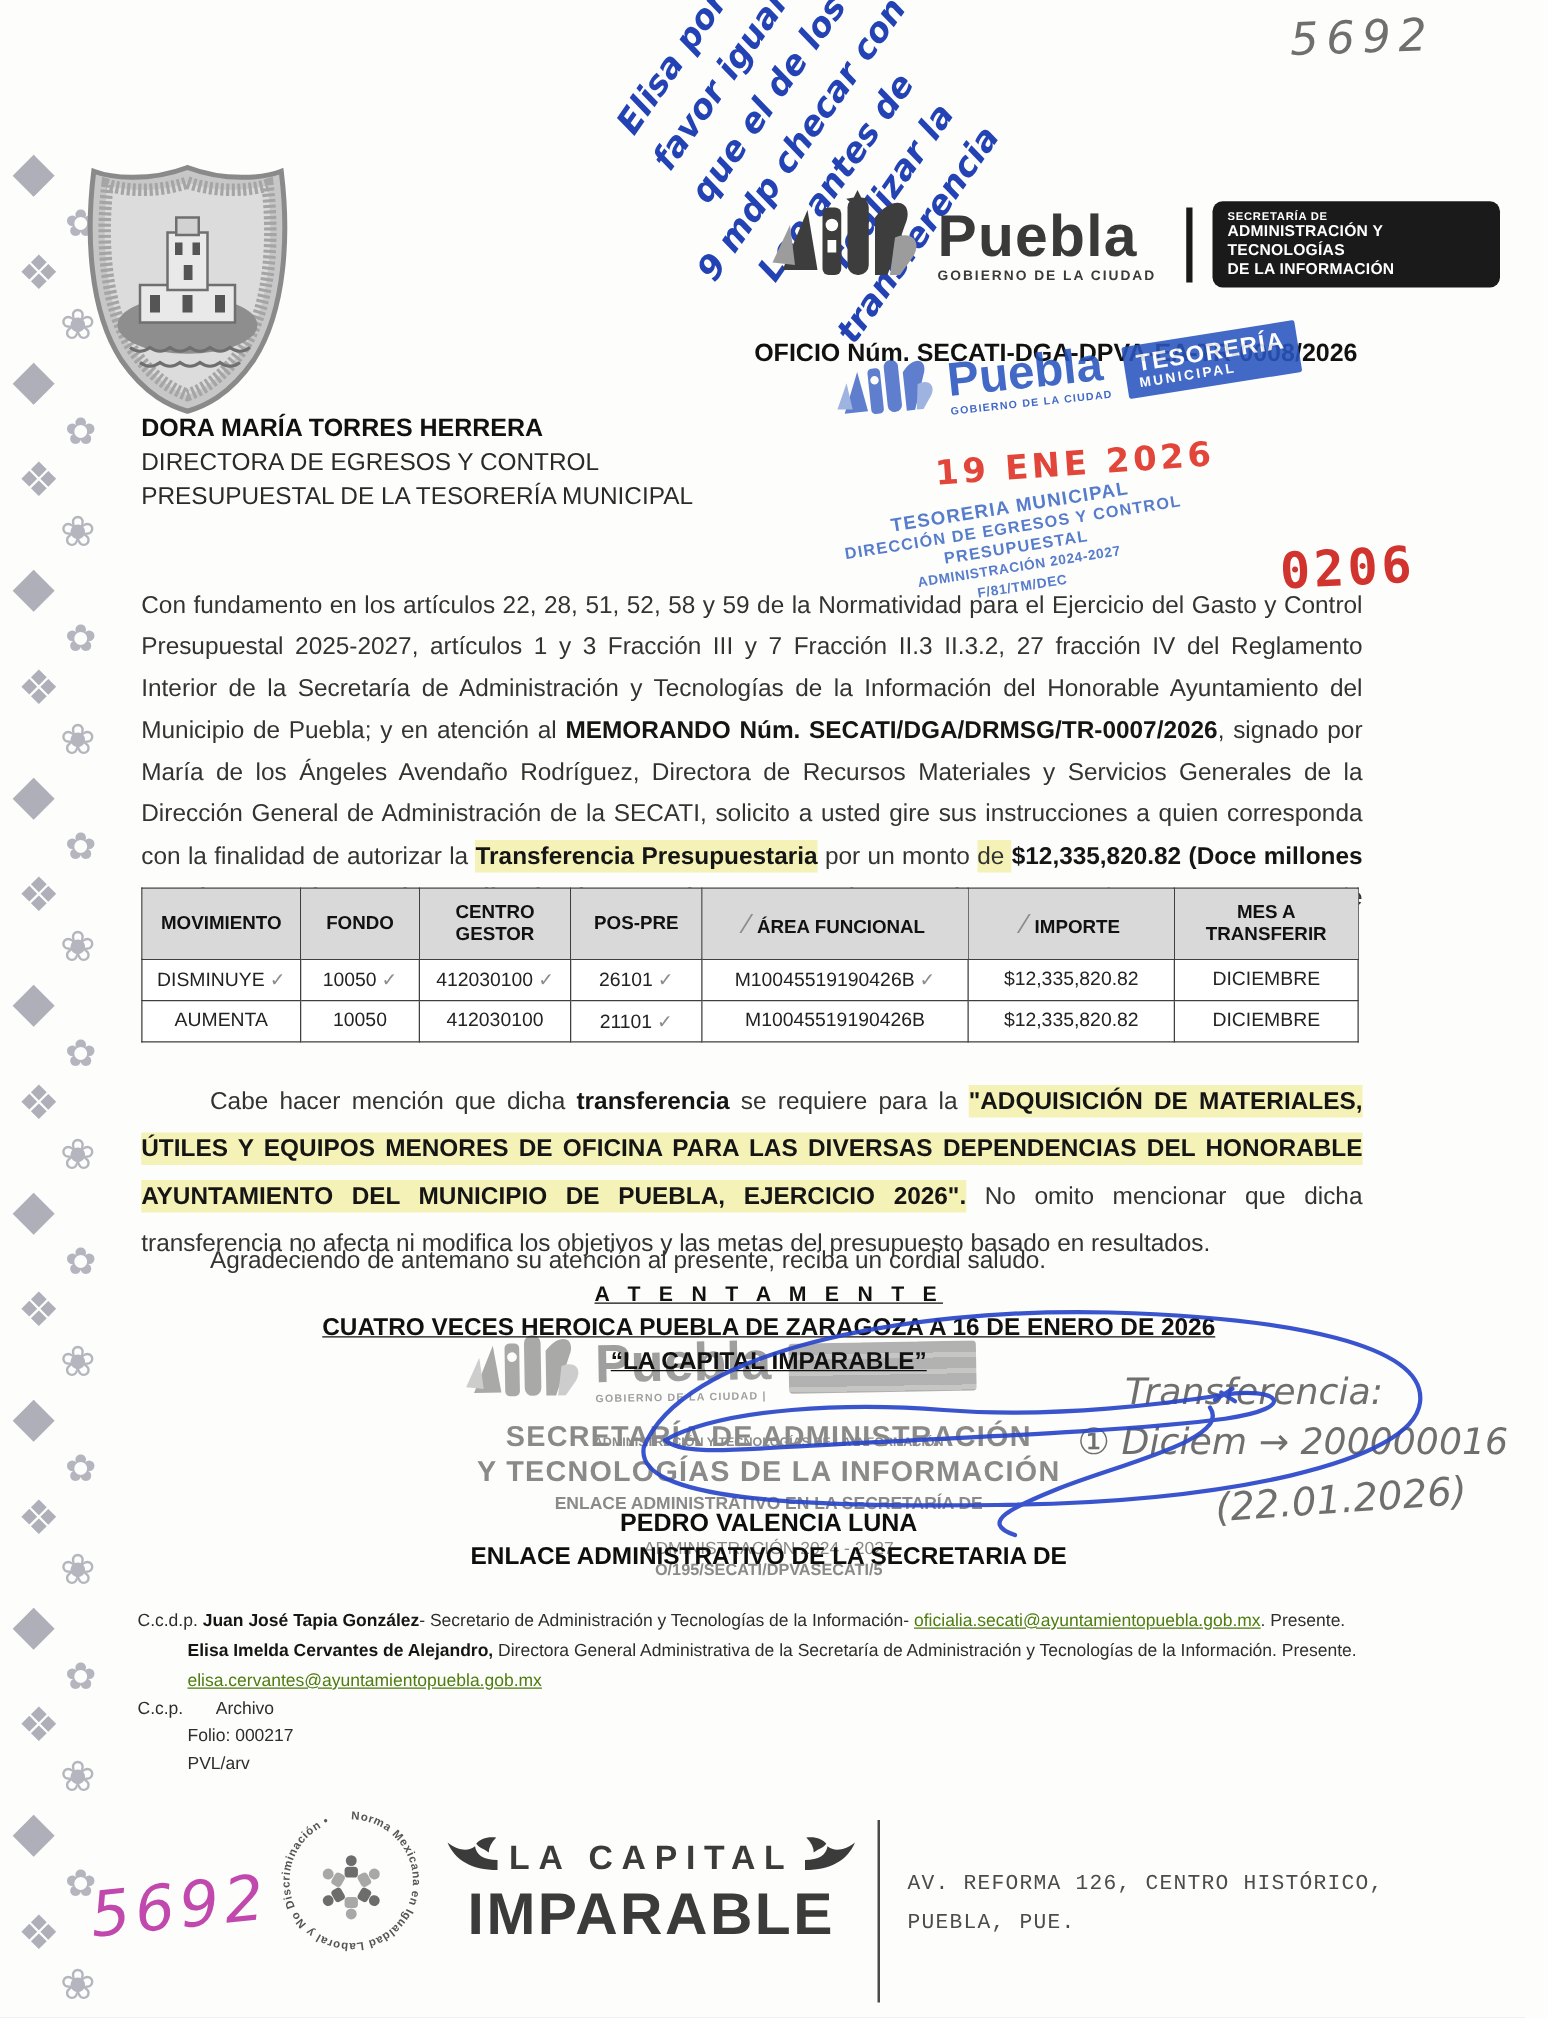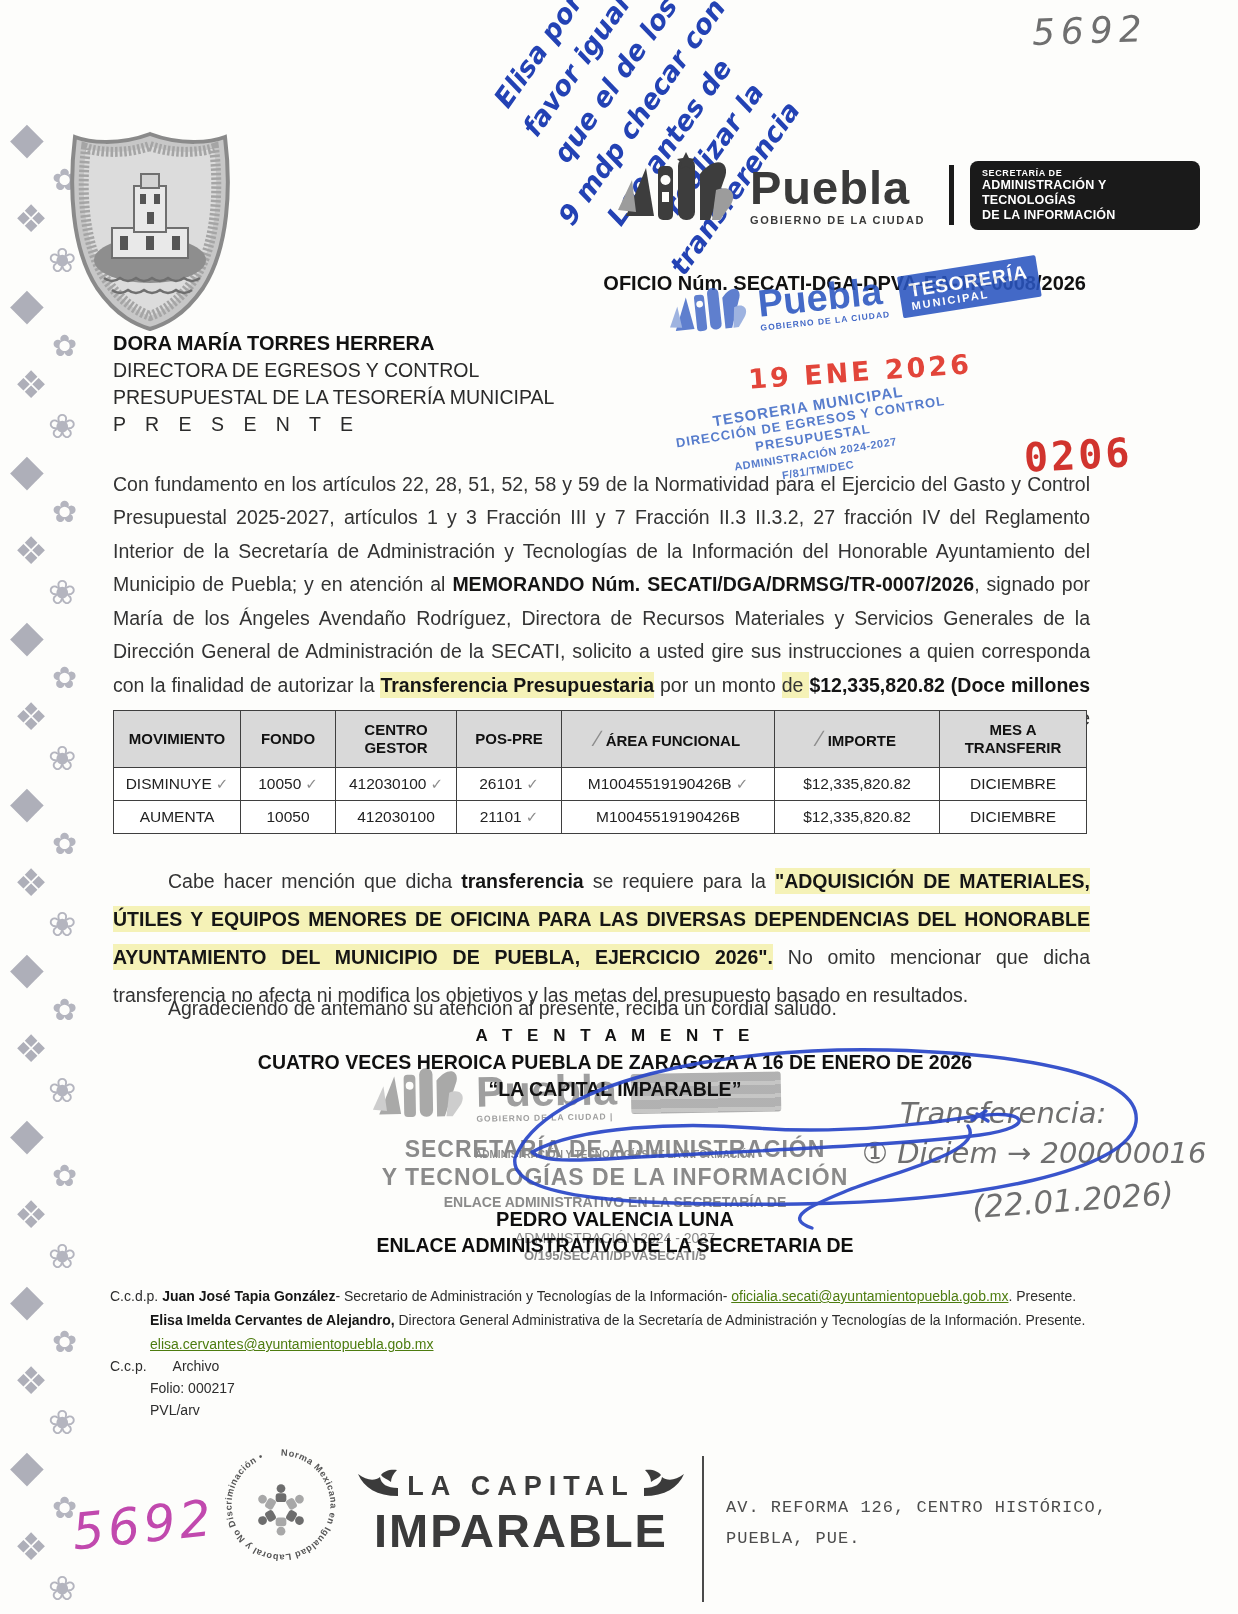--- a/index.html
+++ b/index.html
@@ -72,21 +72,21 @@
   table.transfer{border-collapse:collapse;table-layout:fixed;width:973px;background:#fff;}
   table.transfer th,table.transfer td{border:1.6px solid #3f3f3f;text-align:center;vertical-align:middle;position:relative;}
   table.transfer th{background:#d9d9d9;font-size:15px;font-weight:800;color:#111;height:54px;}
   table.transfer th span.lbl{white-space:pre-line;line-height:18px;}
   table.transfer td{font-size:15.5px;height:30px;color:#222;}
   .c0{width:127px;}.c1{width:95px;}.c2{width:121px;}.c3{width:105px;}.c4{width:213px;}.c5{width:165px;}.c6{width:147px;}
   .chk{color:#8c8c8c;font-size:15px;margin-left:4px;font-family:"DejaVu Sans",sans-serif;}
   .slash{color:#8c8c8c;font-size:22px;margin-right:6px;font-weight:400;}
 
   
-  .closing{left:60px;top:1026px;width:1110px;text-align:center;color:#111;z-index:3;}
+  .closing{left:60px;top:1026px;width:1110px;text-align:center;color:#111;z-index:3;text-decoration:underline;}
   .closing .a1{font-size:17px;font-weight:800;letter-spacing:5px;}
   .closing .a2{font-size:19.5px;font-weight:800;margin-top:5px;}
   .closing .a3{font-size:19.5px;font-weight:800;margin-top:4px;}
 
   
   .gray-stamp-logo{left:368px;top:1058px;display:flex;align-items:center;gap:8px;opacity:.85;transform:rotate(-1deg);z-index:1;}
   .gray-stamp-logo .bw{font-size:43px;font-weight:800;color:#8f8f8f;line-height:1;}
   .gray-stamp-logo .bt{font-size:8.5px;font-weight:700;color:#8f8f8f;letter-spacing:1px;}
   .smudge{width:150px;height:40px;background:repeating-linear-gradient(#9b9b9b 0 9px,#b5b5b5 9px 13px);border-radius:3px;margin-left:6px;opacity:.9;}
   .gray-stamp-text{left:60px;width:1110px;text-align:center;color:#8a8a8a;font-weight:800;z-index:1;}
@@ -255,21 +255,20 @@
     <div>ADMINISTRACIÓN 2024-2027</div>
     <div>F/81/TM/DEC</div>
   </div>
 
   <div class="abs st-folio">0206</div>
 
   <div class="abs recipient">
     <div class="nm">DORA MARÍA TORRES HERRERA</div>
     <div>DIRECTORA DE EGRESOS Y CONTROL</div>
     <div>PRESUPUESTAL DE LA TESORERÍA MUNICIPAL</div>
-    <div class="pr">P R E S E N T E</div>
   </div>
 
   <p class="abs par p1">
     <span>Con fundamento en los artículos 22, 28, 51, 52, 58 y 59 de la Normatividad para el Ejercicio del Gasto y Control Presupuestal 2025-2027, artículos 1 y 3 Fracción III y 7 Fracción II.3 II.3.2, 27 fracción IV del Reglamento Interior de la Secretaría de Administración y Tecnologías de la Información del Honorable Ayuntamiento del Municipio de Puebla; y en atención al </span><b>MEMORANDO Núm. SECATI/DGA/DRMSG/TR-0007/2026</b><span>, signado por María de los Ángeles Avendaño Rodríguez, Directora de Recursos Materiales y Servicios Generales de la Dirección General de Administración de la SECATI, solicito a usted gire sus instrucciones a quien corresponda con la finalidad de autorizar la </span><b class="hl">Transferencia Presupuestaria</b><span> por un monto </span><span class="hl">de </span><b>$12,335,820.82 (Doce millones trescientos treinta y cinco mil ochocientos veinte pesos 82/100 M.N.)</b><span> con cargo al presupuesto 2026, de acuerdo a lo siguiente:</span>
   </p>
 
   <div class="abs tblwrap">
     <table class="transfer">
       <colgroup>
           <col class="c0">

